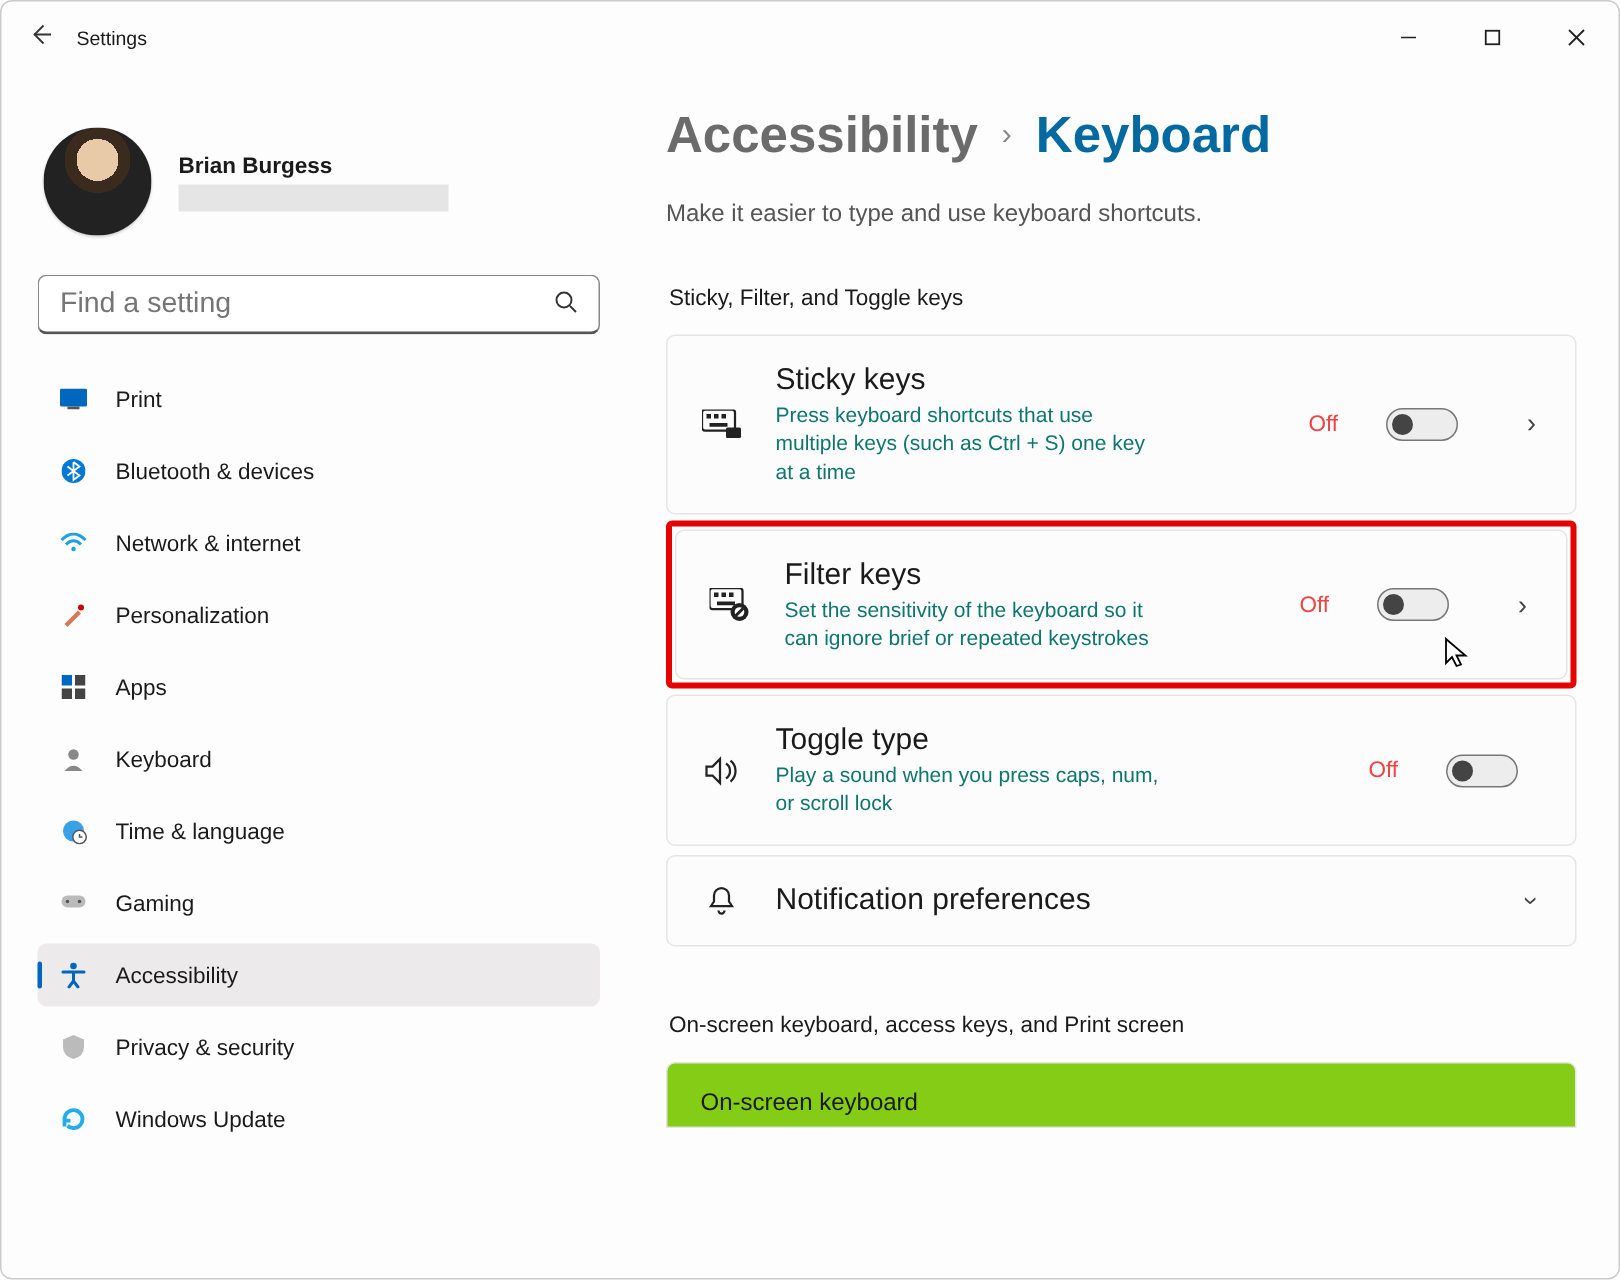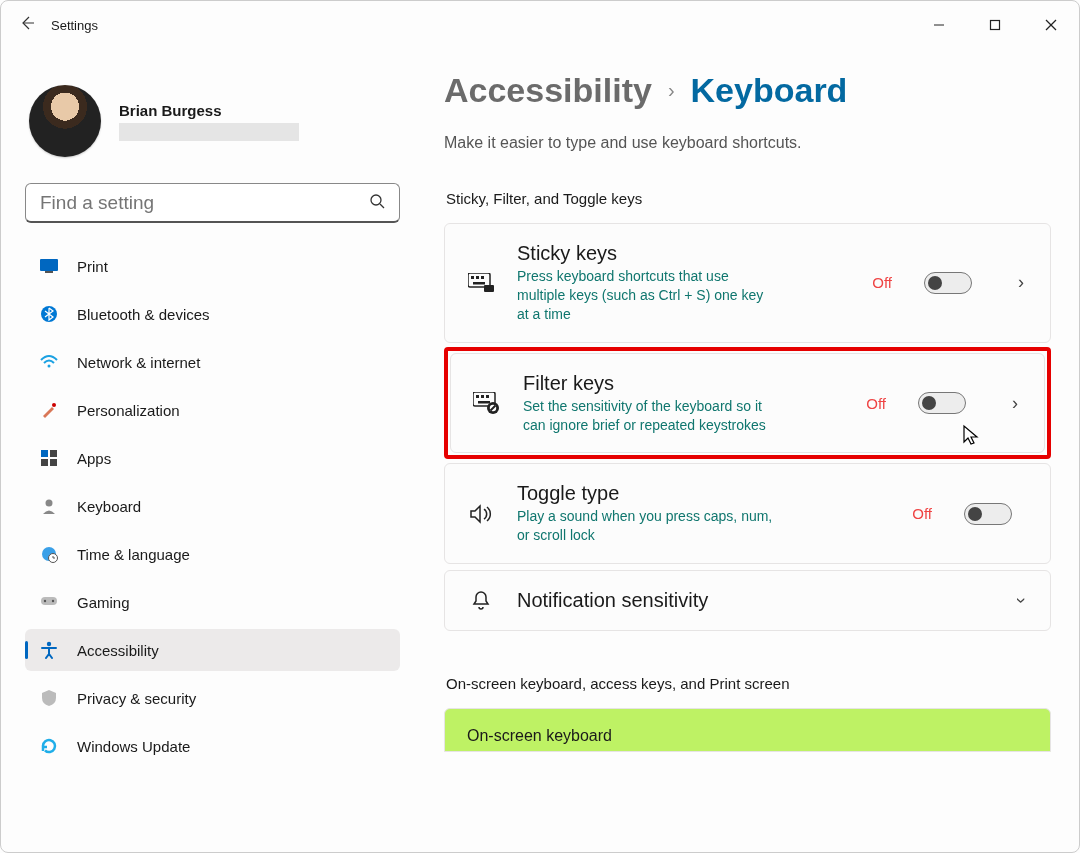--- a/index.html
+++ b/index.html
@@ -88,21 +88,21 @@
     border:4px solid #e60000; border-radius:4px;
     padding:2px; margin:-2px 0 4px 0;
   }
   .highlight .card { margin-bottom:0; }
   .cursor {
     position:absolute; margin-left:-60px; margin-top:-30px;
     pointer-events:none;
   }
   .section2 { margin-top:44px; }
   .cutcard { border:1px solid #e6e4e4; border-top-left-radius:6px; border-top-right-radius:6px;
-    background:#bef264; padding:18px 16px 0 22px; font-size:16px; height:44px; overflow:hidden;}
+    background:#84cc16; padding:18px 16px 0 22px; font-size:16px; height:44px; overflow:hidden;}
 </style>
 </head>
 <body>
 
 <div class="titlebar">
   <div class="back">
     <svg width="16" height="16" viewBox="0 0 16 16">
         <path d="M10 2 L4 8 L10 14" stroke="#333" stroke-width="1.2" fill="none"></path>
         <path d="M4 8 H15" stroke="#333" stroke-width="1.2"></path>
       </svg>
@@ -327,21 +327,21 @@
     </div>
 
     <div class="card">
       <div class="cicon">
         <svg width="20" height="22">
             <path d="M10 2a5 5 0 0 1 5 5v4l2 3H3l2-3V7a5 5 0 0 1 5-5z" fill="none" stroke="#222" stroke-width="1.5"></path>
             <path d="M8 17a2 2 0 0 0 4 0" fill="none" stroke="#222" stroke-width="1.5"></path>
           </svg>
       </div>
       <div class="ctext">
-        <div class="ctitle">Notification sensitivity</div>
+        <div class="ctitle">Notification preferences</div>
       </div>
       <span class="chev" style="transform:rotate(90deg);">›</span>
     </div>
 
     <div class="section-h section2">On-screen keyboard, access keys, and Print screen</div>
 
     <div class="cutcard">
       <span>On-screen keyboard</span>
     </div>
   </div>

